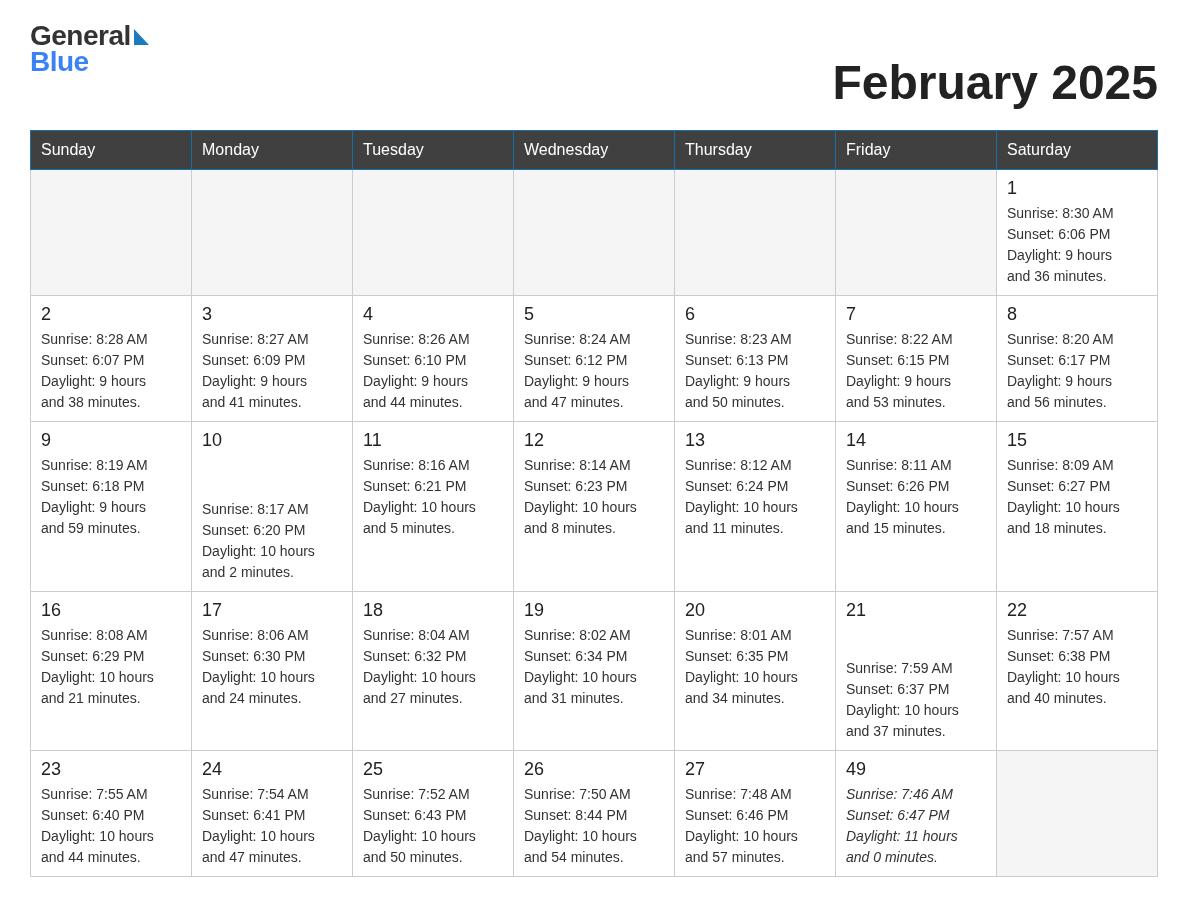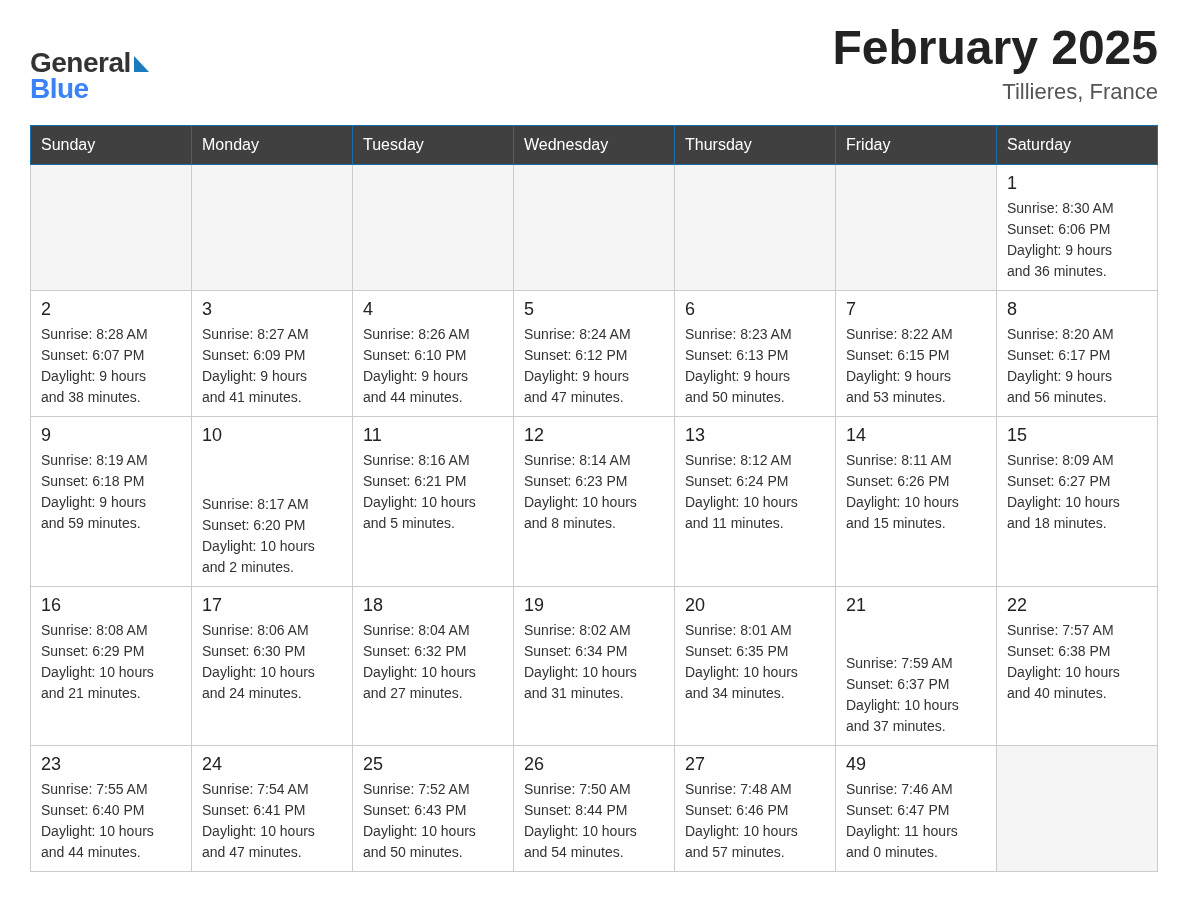--- a/index.html
+++ b/index.html
@@ -6,25 +6,26 @@
     body {
       font-family: Arial, sans-serif;
       background: #fff;
       padding: 20px 30px;
       width: 1188px;
       min-height: 918px;
     }
     .header {
       display: flex;
       justify-content: space-between;
-      align-items: flex-end;
+      align-items: flex-start;
       margin-bottom: 20px;
     }
     .title-section {
       text-align: right;
+      margin-top: 35px;
     }
     .calendar-title {
       font-size: 48px;
       font-weight: bold;
       color: #222;
     }
     .calendar-subtitle {
       font-size: 22px;
       color: #555;
       margin-top: 4px;
@@ -106,21 +107,20 @@
 <div class="header">
   <div class="logo-wrapper">
     <div class="logo-line1">
       <span>General</span>
       <span class="logo-triangle"></span>
     </div>
     <div class="logo-line2">Blue</div>
   </div>
   <div class="title-section">
     <div class="calendar-title">February 2025</div>
-    <div class="calendar-subtitle">Tillieres, France</div>
   </div>
 </div>
 
 <table>
   <thead>
     <tr>
     <th>Sunday</th>
         <th>Monday</th>
         <th>Tuesday</th>
         <th>Wednesday</th>
@@ -329,21 +329,21 @@
         </td>
         <td>
           <span class="day-number">27</span>
           <div class="day-info" style="white-space: pre-line;">Sunrise: 7:48 AM
 Sunset: 6:46 PM
 Daylight: 10 hours
 and 57 minutes.</div>
         </td>
         <td>
           <span class="day-number">49</span>
-          <div class="day-info" style="white-space: pre-line;">Sunrise: 7:46 AM
+          <div class="day-info" style="white-space: pre-line; font-style: italic;">Sunrise: 7:46 AM
 Sunset: 6:47 PM
 Daylight: 11 hours
 and 0 minutes.</div>
         </td>
         <td class="empty"></td>
       </tr>
     </tbody>
 </table>
 
 </body></html>

